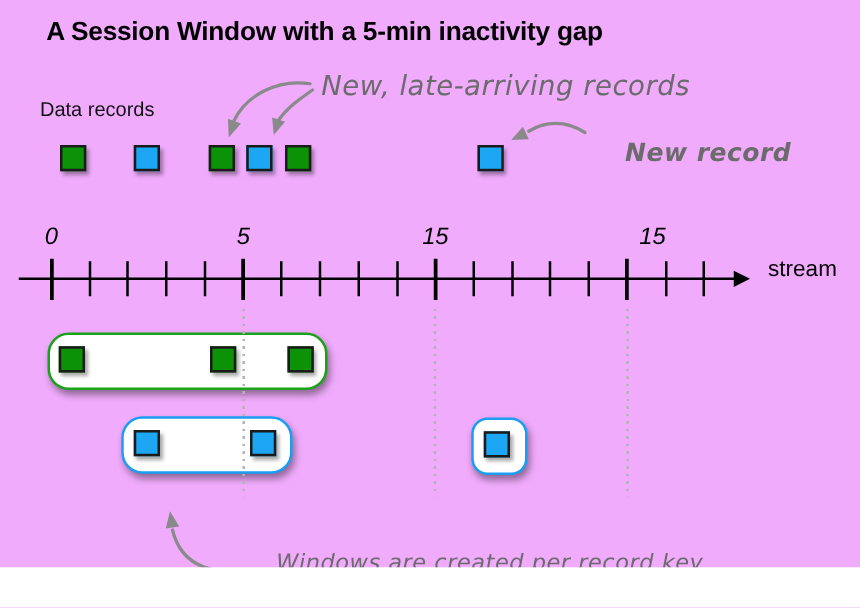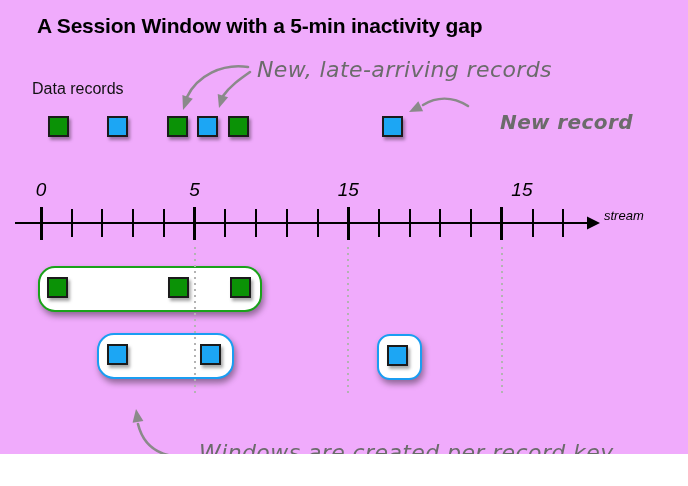--- a/index.html
+++ b/index.html
@@ -11,43 +11,43 @@
     position:absolute;left:37px;top:14px;font-size:21px;font-weight:bold;
     color:#000;letter-spacing:-0.2px;white-space:nowrap;
   }
   .plain{position:absolute;color:#111;font-size:16px;white-space:nowrap;}
   .hand{
     position:absolute;font-family:"DejaVu Sans",sans-serif;font-style:italic;
     color:#6b6b6b;letter-spacing:0.4px;white-space:nowrap;
   }
   .ann-late{left:257px;top:57px;font-size:22px;}
   .ann-new{left:500px;top:110px;font-size:20px;font-weight:bold;}
-  .ann-note{left:199px;top:440px;font-size:22px;text-align:right;}
+  .ann-note{left:221px;top:440px;font-size:18px;text-align:right;}
   .lbl-data-records{left:32px;top:80px;}
   .sq{
     position:absolute;width:17px;height:17px;border:2px solid #1b1b1b;
     box-shadow:2px 3px 3px rgba(0,0,0,0.35);z-index:6;
   }
   .win{
     position:absolute;background:#fff;z-index:3;
     box-shadow:2px 4px 6px rgba(0,0,0,0.40);
   }
   .tick{position:absolute;background:#000;z-index:2;}
   .axis-line{position:absolute;left:15px;top:222px;width:573px;height:2px;background:#000;}
   .ticklabel{
     position:absolute;top:179px;transform:translateX(-50%);
     font-size:19px;font-style:italic;color:#000;
   }
   .grid{
     position:absolute;top:247px;height:150px;width:2px;z-index:5;
     background:repeating-linear-gradient(to bottom,#b3b3b3 0 2px,transparent 2px 6px);
   }
   .unit{
-    position:absolute;left:604px;top:204px;width:76px;text-align:left;
-    font-size:13px;color:#000;line-height:23px;font-style:italic;
+    position:absolute;left:604px;top:204px;width:76px;text-align:center;
+    font-size:18px;color:#000;line-height:23px;
   }
   .overlay{position:absolute;left:0;top:0;z-index:7;pointer-events:none;}
 </style>
 </head>
 <body>
 
 <div class="canvas">
 
   <div class="title">A Session Window with a 5-min inactivity gap</div>
 

